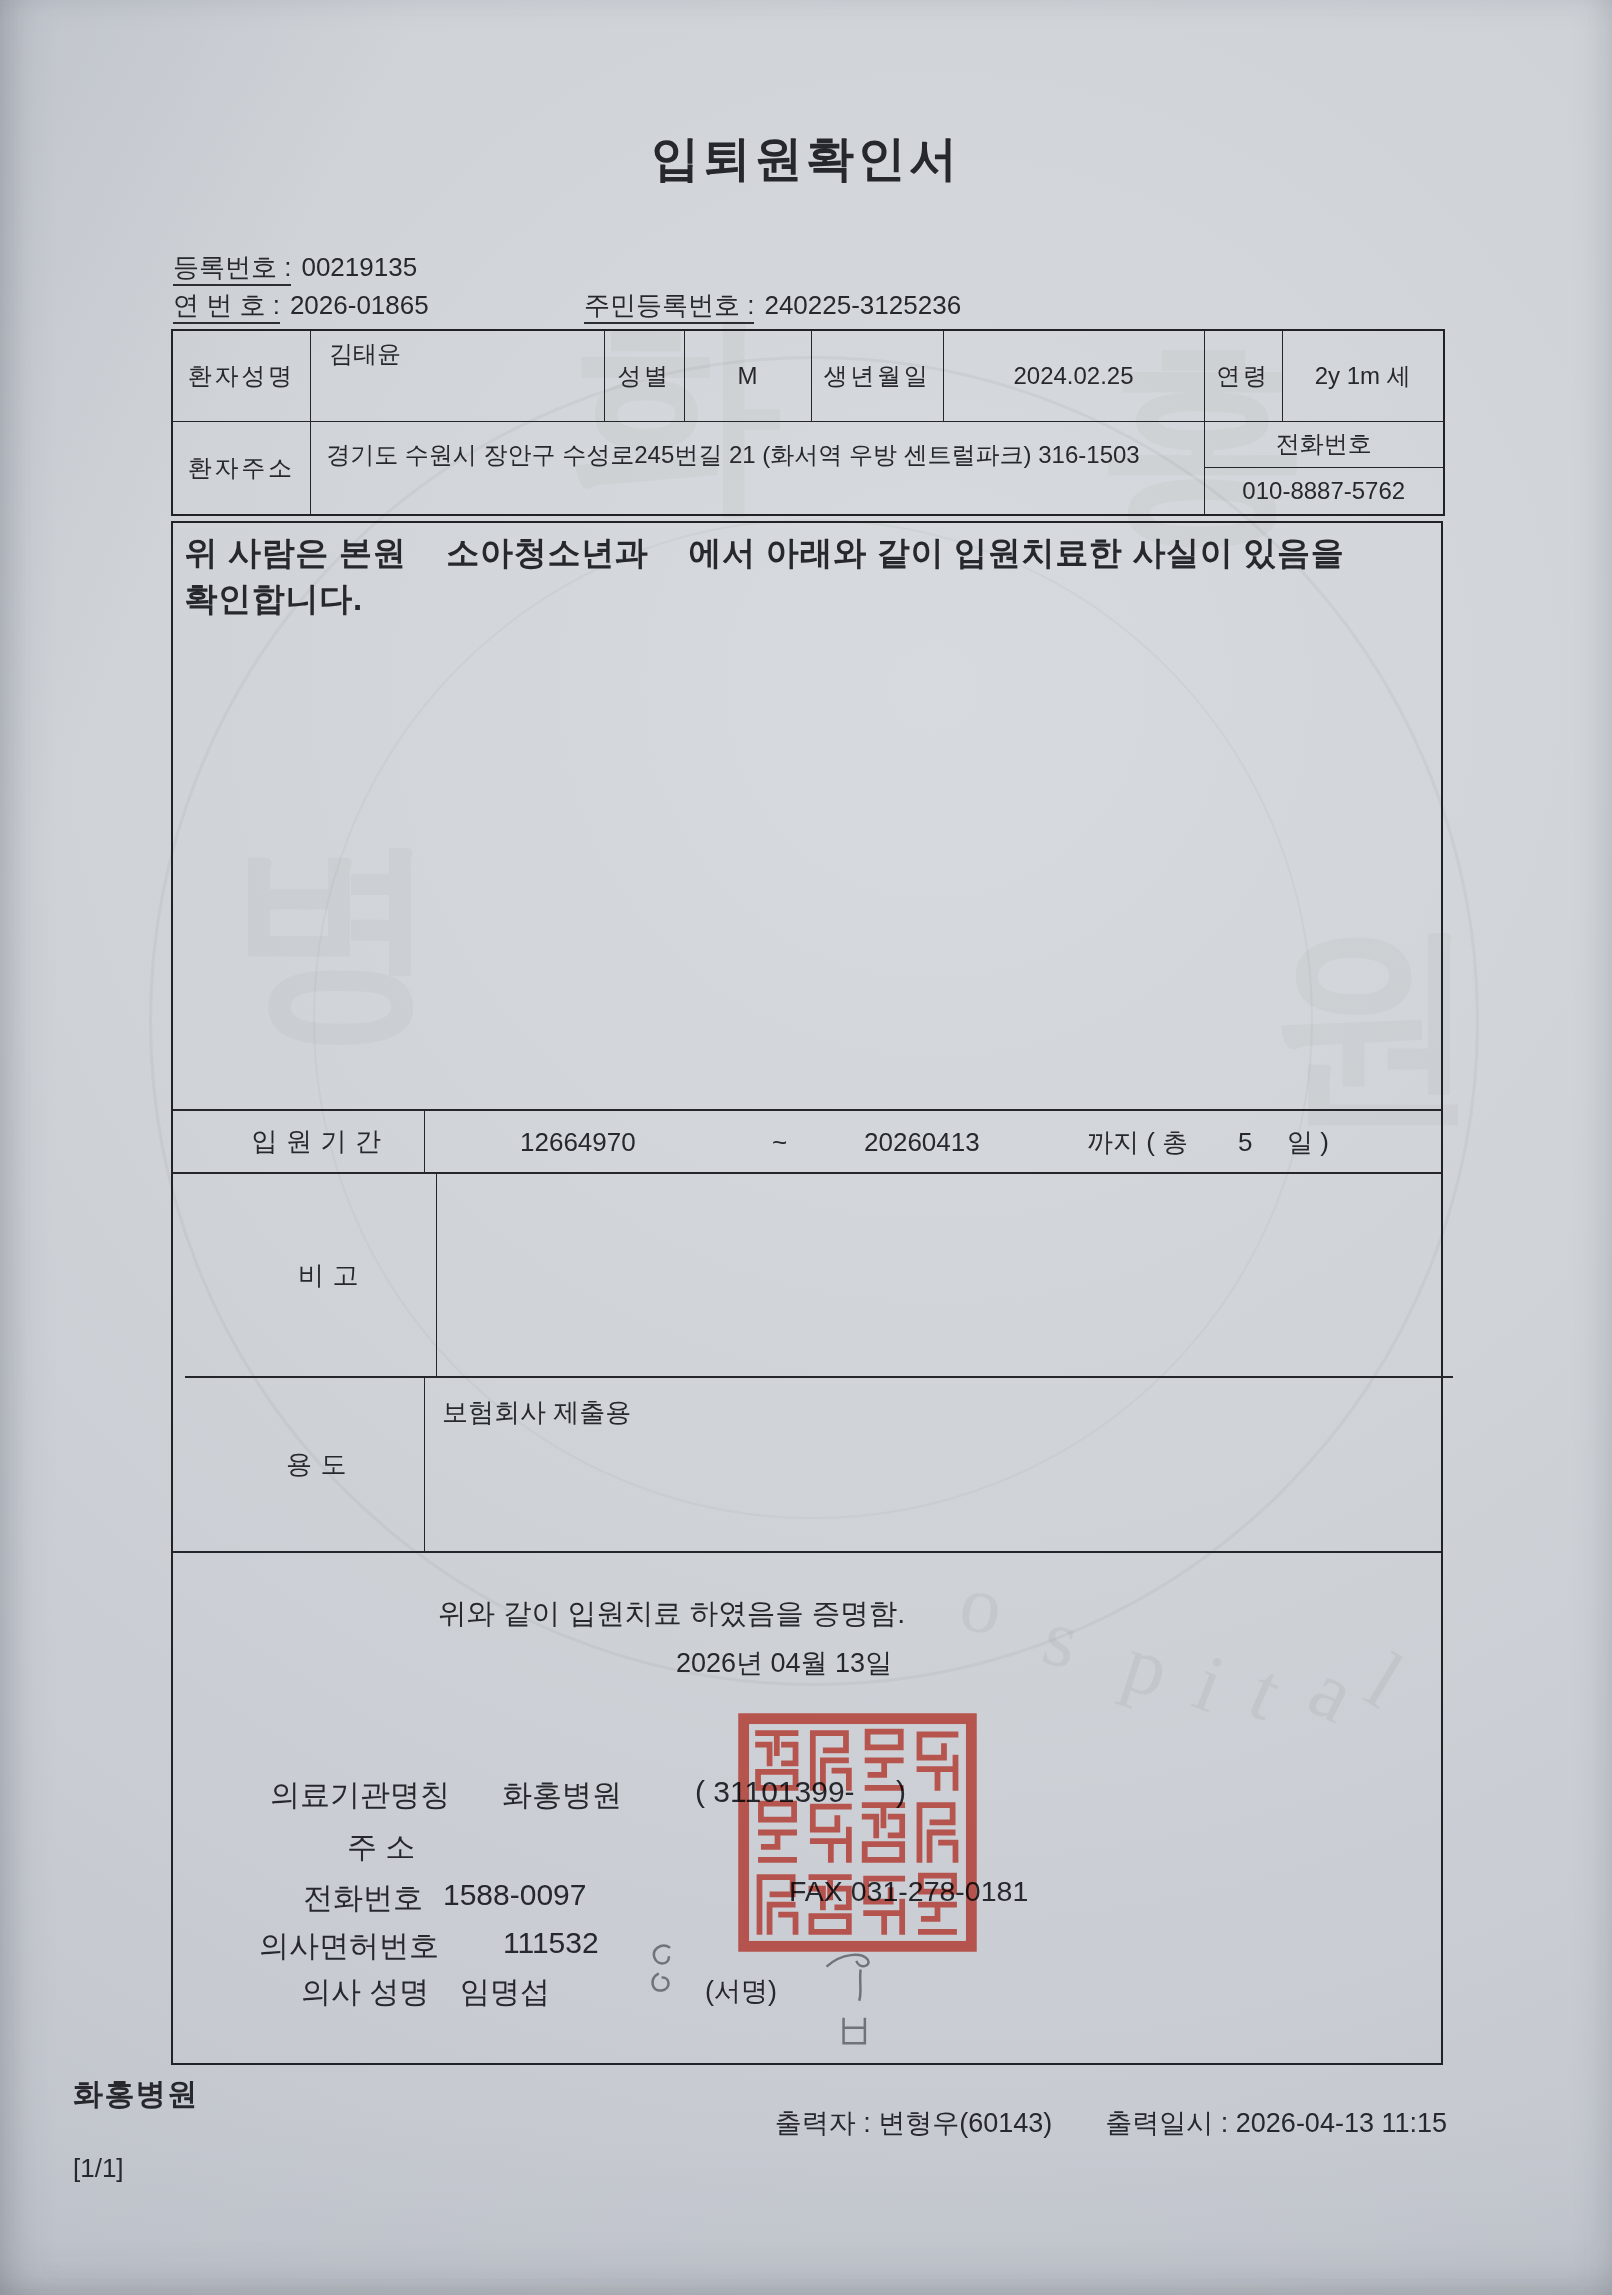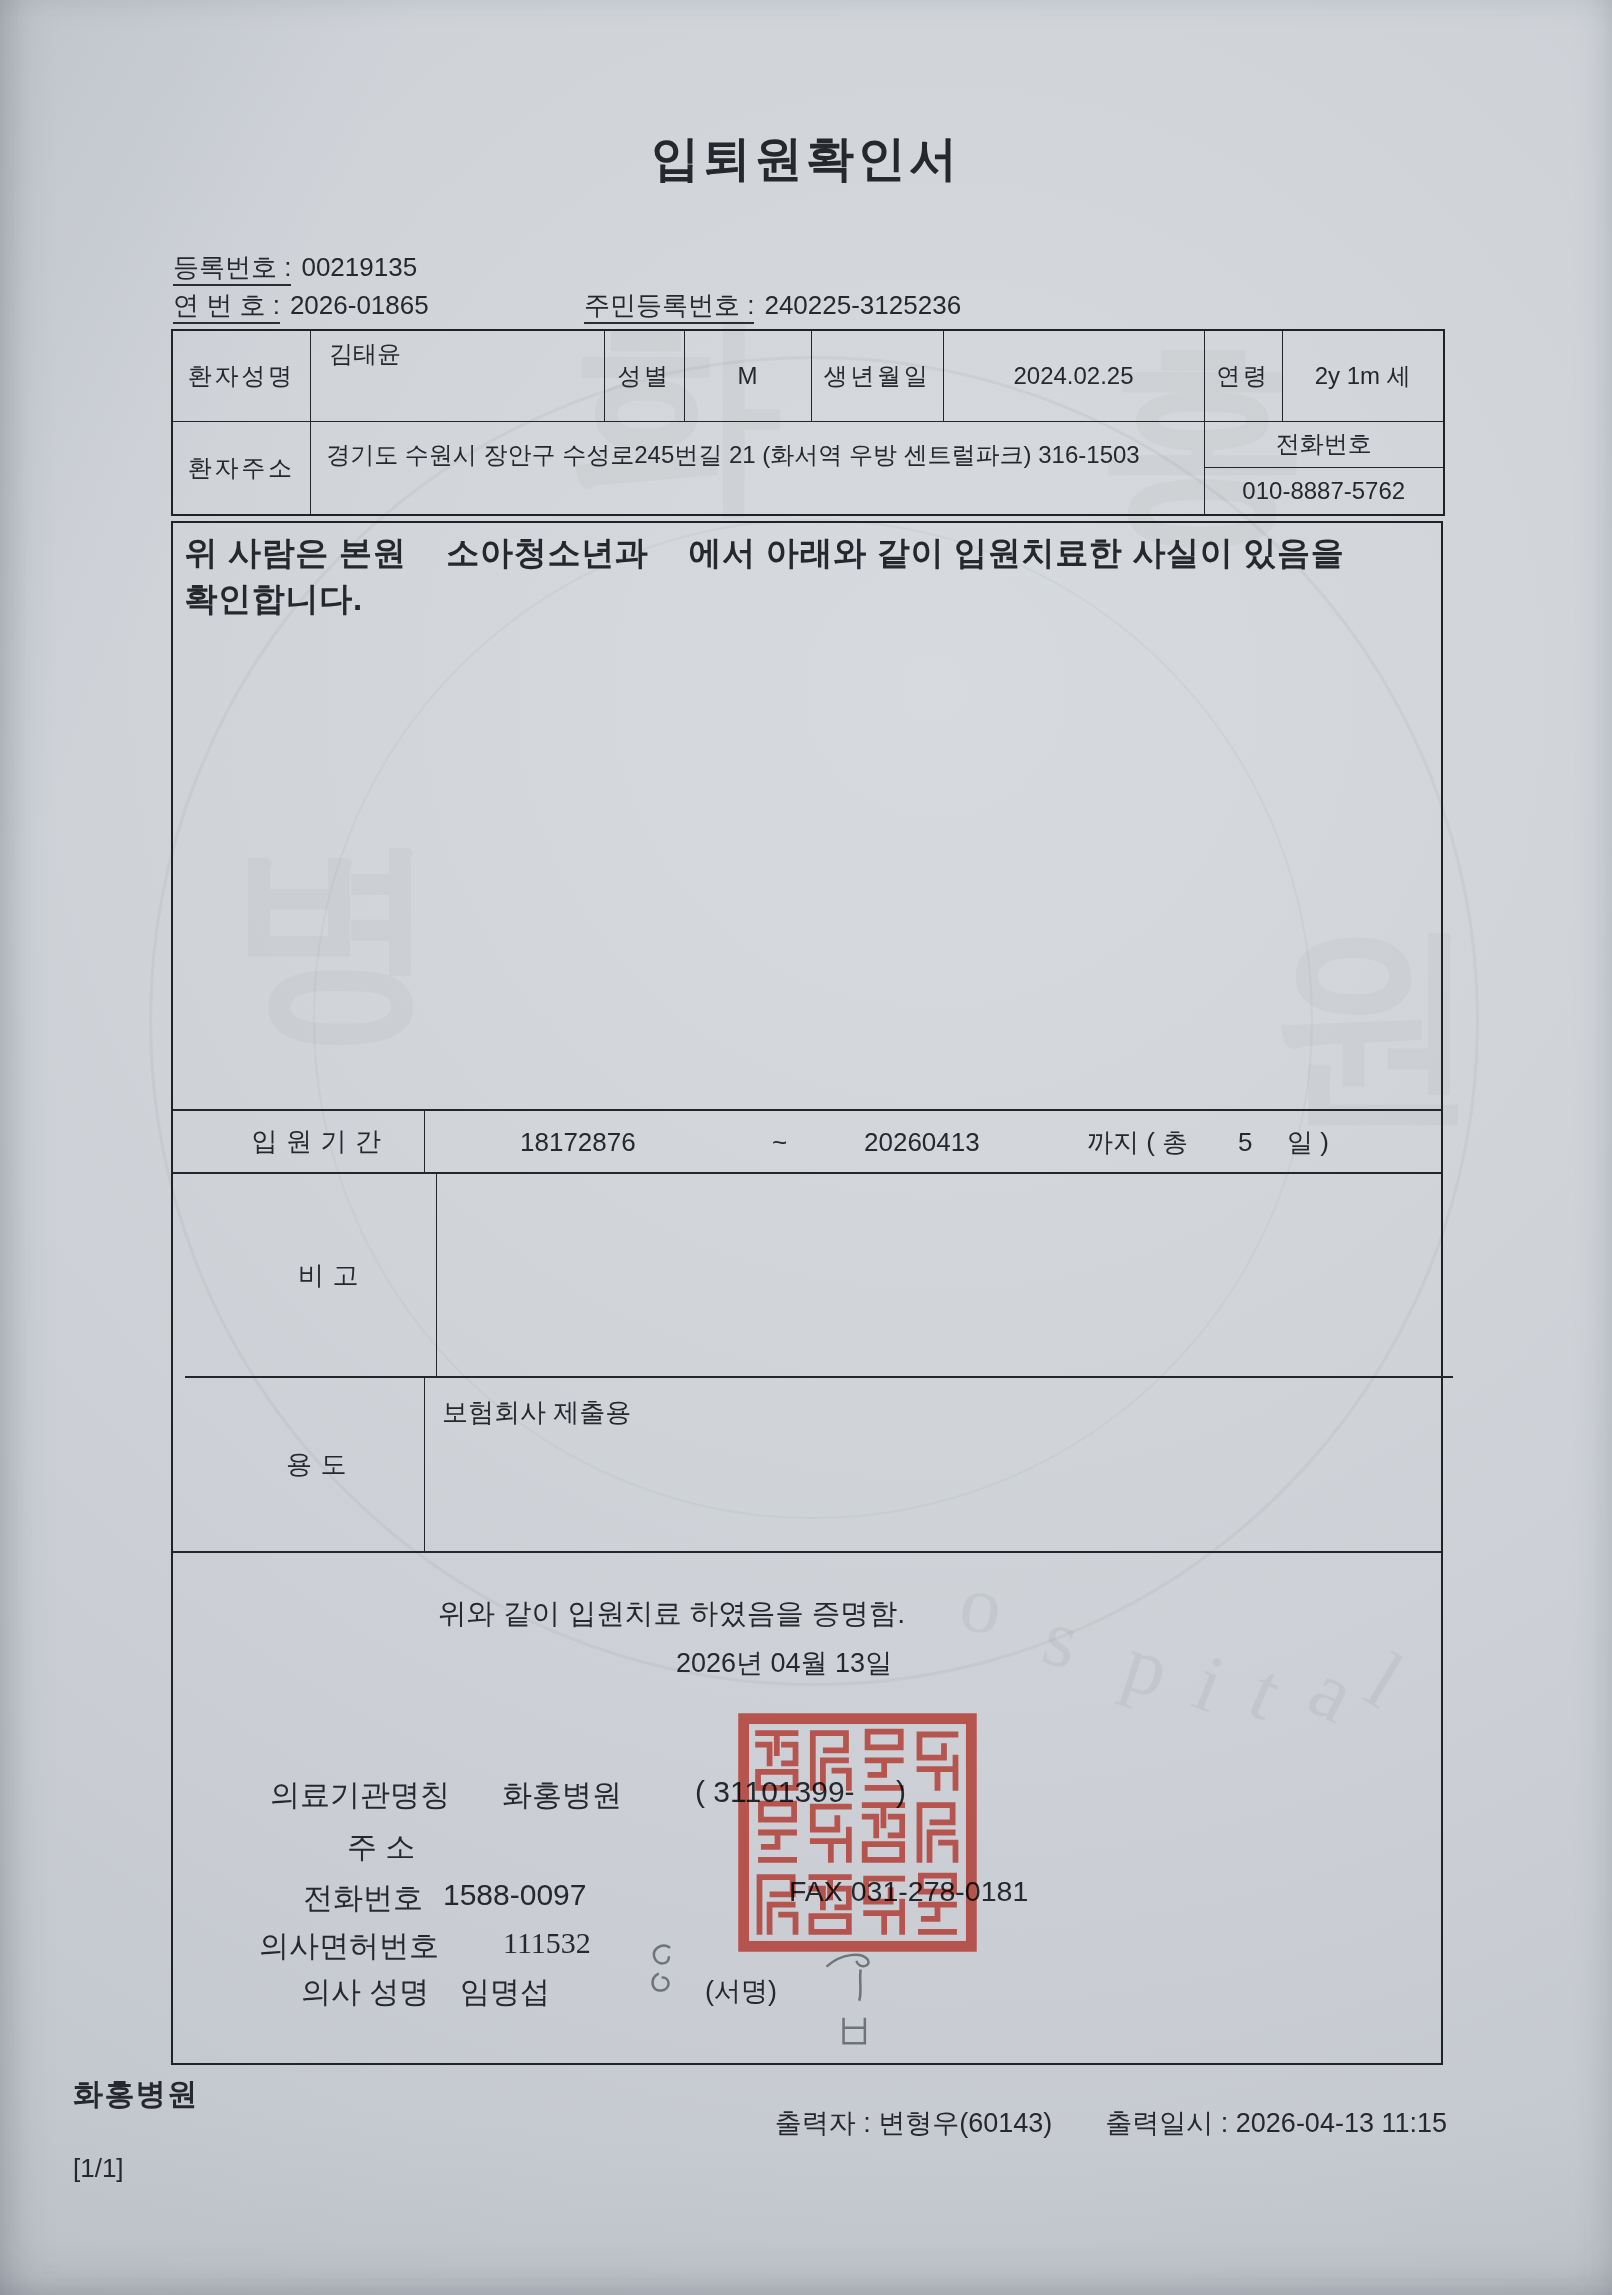--- a/index.html
+++ b/index.html
@@ -64,21 +64,21 @@
   .c-orglab{left:97px;top:223px;}
   .c-orgname{left:329px;top:223px;}
   .c-codeo{left:522px;top:223px;}
   .c-codec{left:723px;top:223px;}
   .c-addrlab{left:174px;top:275px;}
   .c-addr{left:253px;top:275px;font-size:28.5px;}
   .c-tellab{left:130px;top:326px;}
   .c-tel{left:270px;top:326px;}
   .c-fax{left:616px;top:323px;font-size:28.5px;}
   .c-liclab{left:86px;top:374px;}
-  .c-lic{left:330px;top:374px;font-family:Liberation Serif, serif;}
+  .c-lic{left:330px;top:374px;}
   .c-doclab{left:128px;top:420px;}
   .c-doc{left:287px;top:420px;}
   .c-sign{left:532px;top:421px;font-size:27px;}
   .seal{position:absolute;left:562px;top:158px;width:245px;height:245px;
     mix-blend-mode:multiply;opacity:.88;z-index:3;}
   .sig{position:absolute;z-index:4;}
   .sig1{left:470px;top:390px;}
   .sig2{left:645px;top:396px;}
   
   .f-hosp{position:absolute;left:73px;top:2074px;font-size:30px;font-weight:700;letter-spacing:1.4px;z-index:2;}
@@ -162,21 +162,21 @@
     <div class="stmt">
       <div>
         <span>위 사람은 본원</span><span class="stmt-dept">소아청소년과</span><span>에서 아래와 같이 입원치료한 사실이 있음을</span>
       </div>
       <div>확인합니다.</div>
     </div>
 
     <div class="srow row-period">
       <div class="row-label">입원기간</div>
       <div class="pcontent">
-        <span style="left:95px;">18172876</span>
+        <span style="left:95px;">12664970</span>
         <span style="left:347px;">~</span>
         <span style="left:439px;">20260413</span>
         <span style="left:662px;">까지 ( 총</span>
         <span style="left:813px;">5</span>
         <span style="left:862px;">일 )</span>
       </div>
     </div>
 
     <div class="srow row-remarks">
       <div class="row-label">비고</div>

